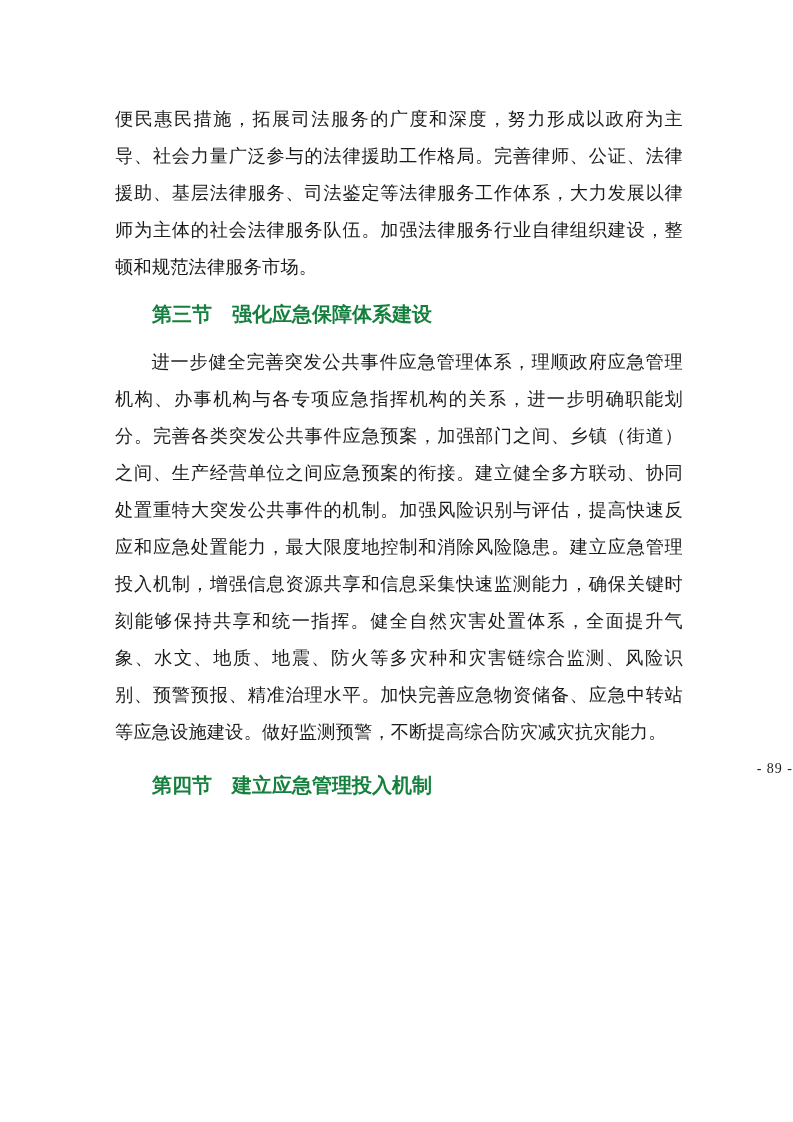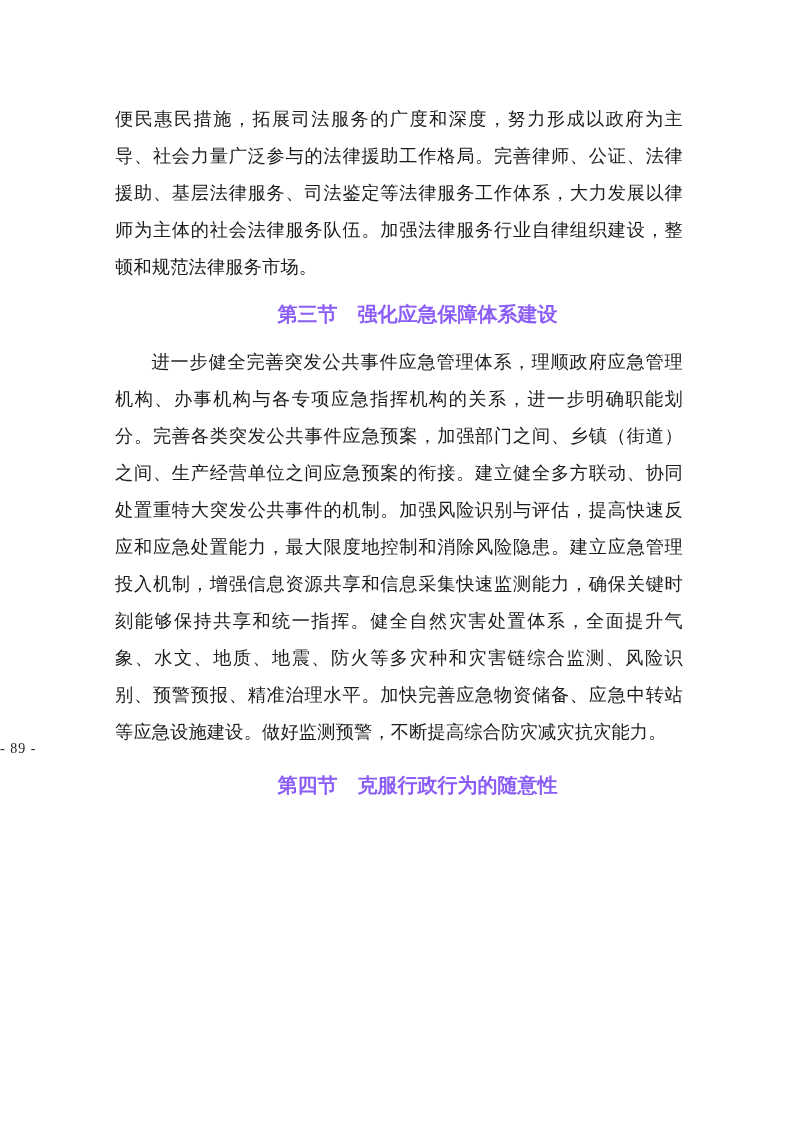--- a/index.html
+++ b/index.html
@@ -32,49 +32,48 @@
   }
   .indent {
     text-indent: 2em;
   }
   .heading {
     margin: 10px 0 11px 0;
     padding-left: 37px;
     font-size: 20px;
     line-height: 37px;
     font-weight: bold;
-    color: #8b5cf6;
-    text-align: center;
+    color: #15803d;
   }
   .heading.second {
     margin: 16px 0 10px 0;
   }
   .bold-lead {
     font-weight: bold;
   }
   .page-number {
     position: absolute;
     left: 0;
     right: 0;
-    bottom: 95px;
-    text-align: left;
+    bottom: 75px;
+    text-align: right;
     font-size: 14px;
     letter-spacing: 1px;
     color: #1b1b1b;
   }
 </style>
 </head>
 <body>
 
 <div class="page">
 
   <p class="para">便民惠民措施，拓展司法服务的广度和深度，努力形成以政府为主导、社会力量广泛参与的法律援助工作格局。完善律师、公证、法律援助、基层法律服务、司法鉴定等法律服务工作体系，大力发展以律师为主体的社会法律服务队伍。加强法律服务行业自律组织建设，整顿和规范法律服务市场。</p>
 
   <h2 class="heading">第三节　强化应急保障体系建设</h2>
 
   <p class="para indent">进一步健全完善突发公共事件应急管理体系，理顺政府应急管理机构、办事机构与各专项应急指挥机构的关系，进一步明确职能划分。完善各类突发公共事件应急预案，加强部门之间、乡镇（街道）之间、生产经营单位之间应急预案的衔接。建立健全多方联动、协同处置重特大突发公共事件的机制。加强风险识别与评估，提高快速反应和应急处置能力，最大限度地控制和消除风险隐患。建立应急管理投入机制，增强信息资源共享和信息采集快速监测能力，确保关键时刻能够保持共享和统一指挥。健全自然灾害处置体系，全面提升气象、水文、地质、地震、防火等多灾种和灾害链综合监测、风险识别、预警预报、精准治理水平。加快完善应急物资储备、应急中转站等应急设施建设。做好监测预警，不断提高综合防灾减灾抗灾能力。</p>
 
-  <h2 class="heading second">第四节　克服行政行为的随意性</h2>
+  <h2 class="heading second">第四节　建立应急管理投入机制</h2>
 
 
   <div class="page-number">- 89 -</div>
 
 </div>
 
 </body></html>

